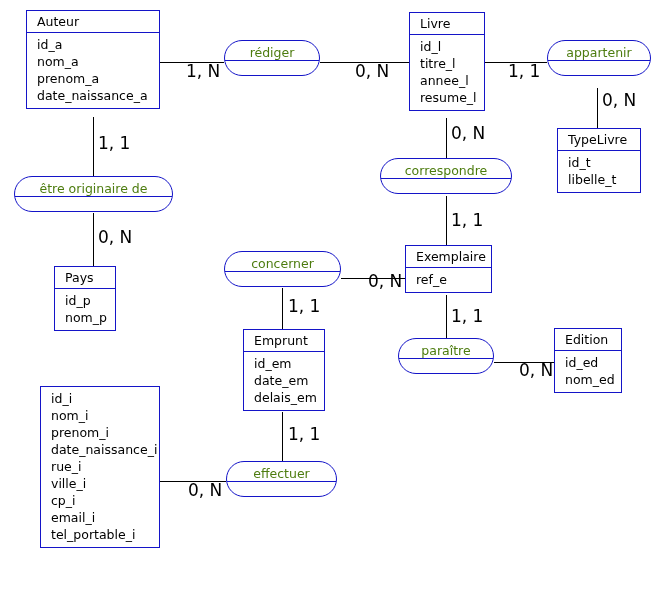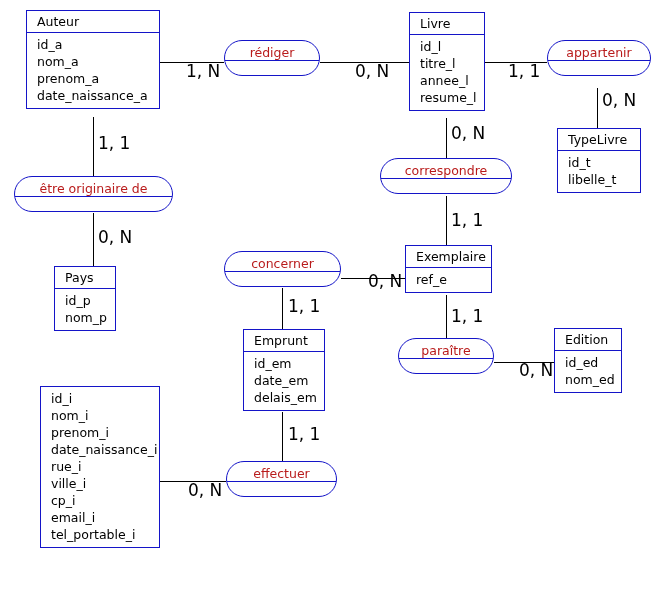--- a/index.html
+++ b/index.html
@@ -49,21 +49,21 @@
   }
   .relation {
     position: absolute;
     border: 1.5px solid #1414c8;
     border-radius: 22px;
     background: #ffffff;
     box-sizing: border-box;
   }
   .relation-label {
     font-size: 12.5px;
-    color: #b91c1c;
+    color: #4d7c0f;
     text-align: center;
     line-height: 15px;
     padding-top: 4px;
     border-bottom: 1.5px solid #1414c8;
     white-space: nowrap;
   }
   .relation-body {
     height: 14px;
   }
   .card {

